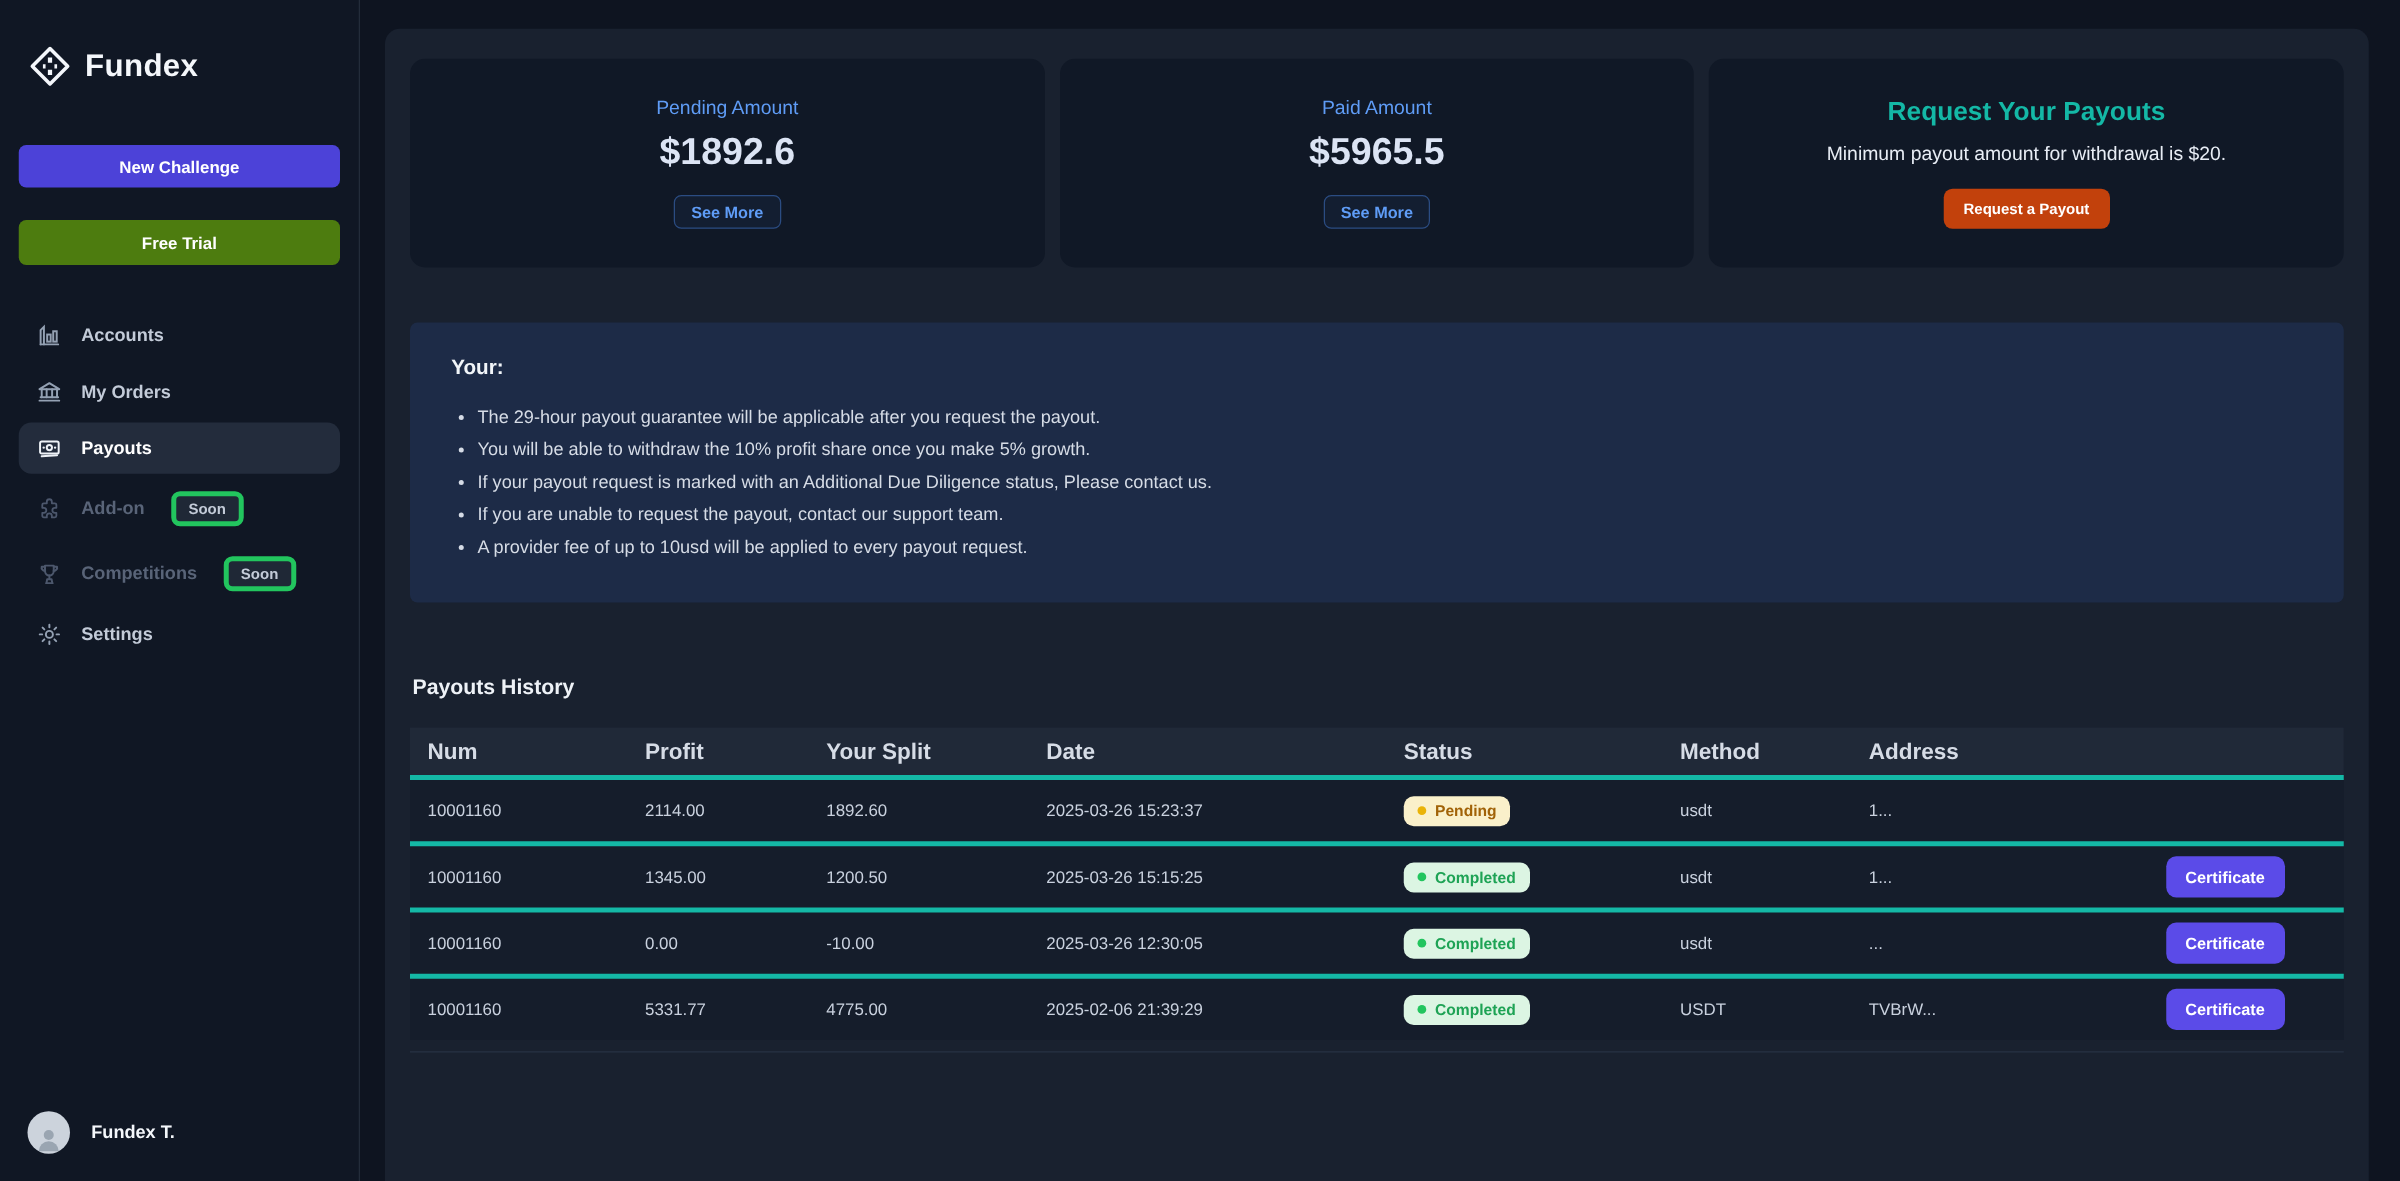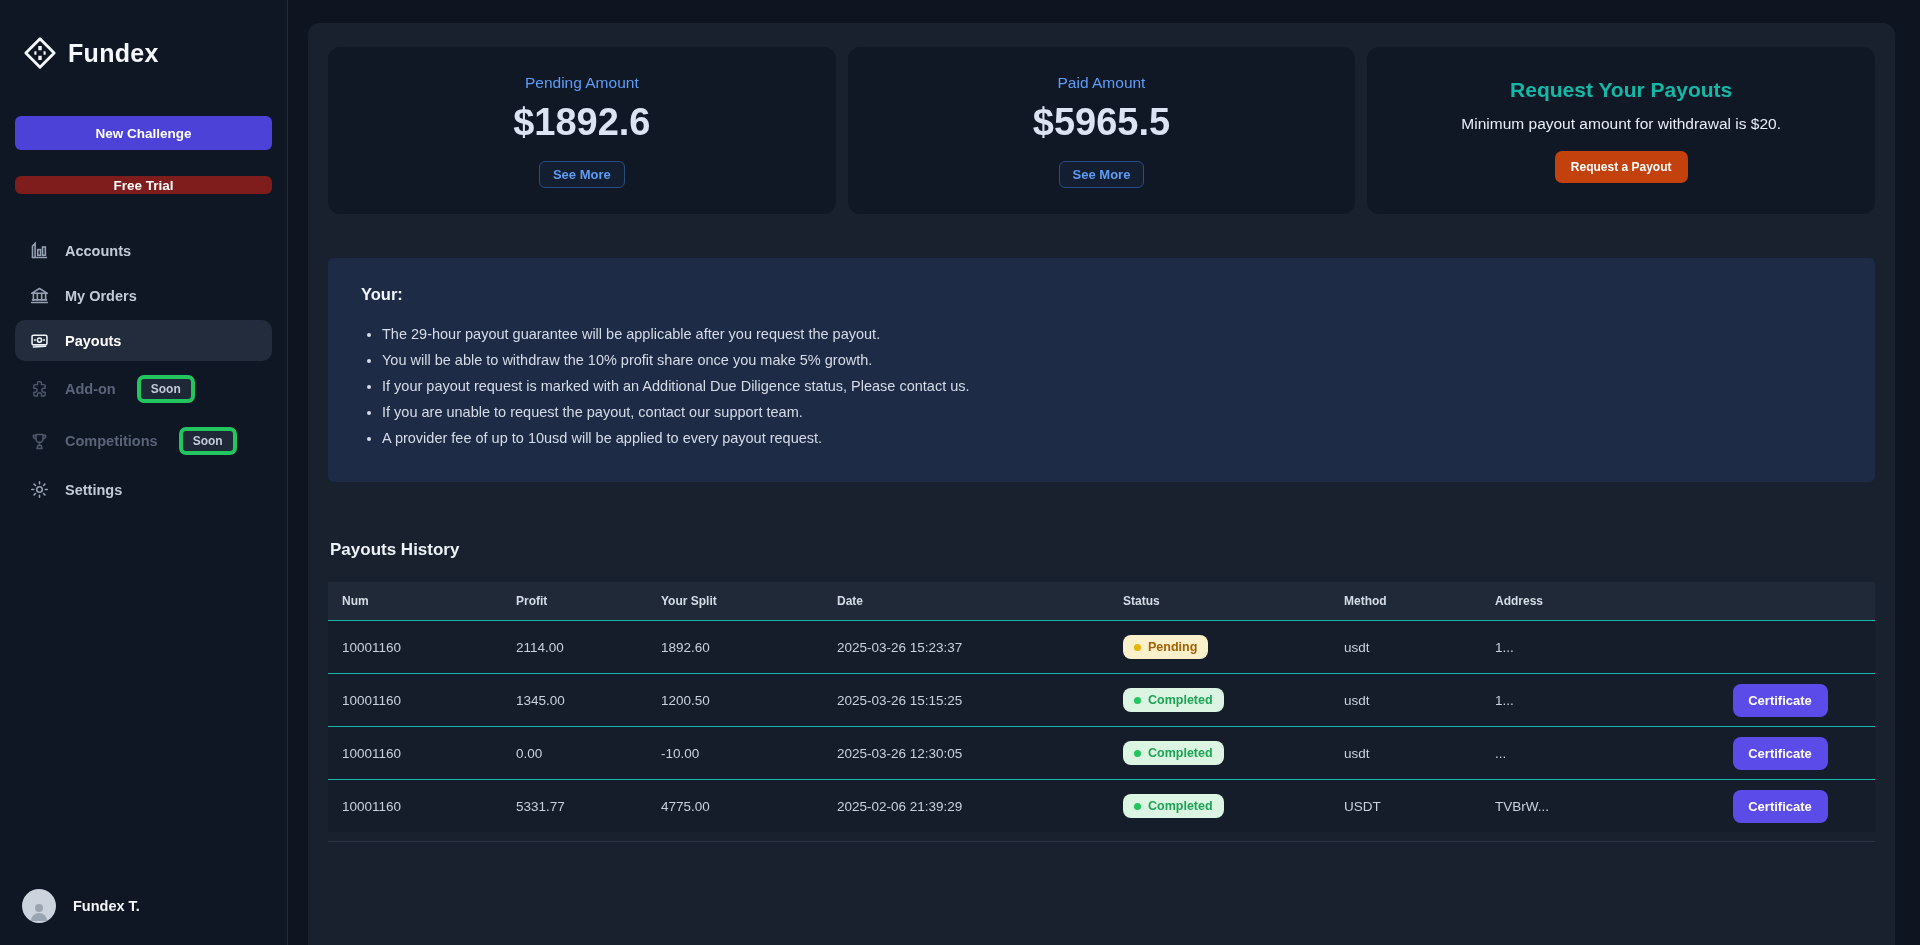--- a/index.html
+++ b/index.html
@@ -10,22 +10,22 @@
   
   .sidebar { width:288px; min-width:288px; height:100%; background:#101724;
              border-right:1px solid #232c3a; display:flex; flex-direction:column;
              padding:0 15px; }
   .logo-row { display:flex; align-items:center; gap:11px; padding:36px 8px 0 8px; }
   .logo-mark { width:34px; height:34px; color:#f4f7fb; }
   .logo-text { font-size:25px; font-weight:600; color:#f4f7fb; letter-spacing:.3px; }
   .btn-primary { margin-top:46px; height:34px; border:none; border-radius:6px;
                  background:#4c42d8; color:#fff; font-size:13.5px; font-weight:700;
                  cursor:pointer; width:100%; font-family:inherit; }
-  .btn-secondary { margin-top:26px; height:18px; border:none; border-radius:6px;
-                   background:#7f1d1d; color:#fff; font-size:13.5px; font-weight:700;
+  .btn-secondary { margin-top:26px; height:36px; border:none; border-radius:6px;
+                   background:#4d7c0f; color:#fff; font-size:13.5px; font-weight:700;
                    cursor:pointer; width:100%; font-family:inherit; }
   .nav { margin-top:36px; display:flex; flex-direction:column; gap:4px; }
   .nav-item { display:flex; align-items:center; gap:15px; padding:10px 14px;
               border-radius:10px; color:#c3cbd8; font-size:14.5px; font-weight:600;
               cursor:pointer;text-align:right; }
   .nav-item .nicon { width:21px; height:21px; color:#94a1b3; flex:0 0 auto; display:flex; }
   .nav-item.active { background:#232c3c; color:#fff; }
   .nav-item.active .nicon { color:#eef2f7; }
   .nav-item.disabled { color:#596478; cursor:default; }
   .nav-item.disabled .nicon { color:#4c576c; }
@@ -41,21 +41,21 @@
 
   
   .main { flex:1; padding:23px 25px 0 20px; }
   .panel { background:#19212f; border-radius:12px 12px 0 0; height:100%;
            padding:24px 20px 0 20px; }
 
   .cards-row { display:grid; grid-template-columns:1fr 1fr 1fr; gap:12px; }
   .card { background:#101826; border-radius:12px; height:167px; display:flex;
           flex-direction:column; align-items:center; justify-content:center; }
   .card-label { font-size:15.5px; color:#5f9cf6; }
-  .card-amount { font-size:38px; font-weight:700; color:#dce4f4; margin-top:9px; }
+  .card-amount { font-size:30px; font-weight:700; color:#dce4f4; margin-top:9px; }
   .see-more-btn { margin-top:17px; font-size:13px; font-weight:700; color:#5f9cf6;
                   background:rgba(45,78,133,0.12); border:1px solid #2b4c82;
                   border-radius:6px; padding:5px 13px; cursor:pointer; font-family:inherit; }
   .card-title { font-size:21px; font-weight:700; color:#14b8a6; }
   .card-sub { font-size:15.5px; color:#e8edf5; margin-top:13px; }
   .request-btn { margin-top:18px; background:#c2410c; color:#fff; border:none;
                  border-radius:7px; padding:9px 16px; font-size:12px; font-weight:700;
                  cursor:pointer; font-family:inherit; }
 
   .note-box { margin-top:44px; background:#1d2b47; border-radius:6px;
@@ -64,22 +64,22 @@
   .note-list { margin:17px 0 0 0; padding-left:21px; }
   .note-list li { font-size:14.5px; color:#d6dce6; line-height:26px; }
 
   .history-title { margin-top:58px; font-size:17px; font-weight:700; color:#eef2f7;
                    padding-left:2px; }
   .payouts-table { margin-top:22px; background:#151d2b; }
   .t-row { display:grid;
            grid-template-columns:174px 145px 176px 286px 221px 151px 190px auto;
            align-items:center; }
   .t-head { background:#202938; height:38px; }
-  .t-head .t-cell { font-size:12px; font-weight:700; color:#d6dce6; }
-  .t-body .t-row { height:53px; border-top:1px solid #14b8a6; }
+  .t-head .t-cell { font-size:18px; font-weight:700; color:#d6dce6; }
+  .t-body .t-row { height:53px; border-top:4px solid #14b8a6; }
   .t-cell { padding-left:14px; font-size:13.5px; color:#c9d1de; }
   .t-cell.action { display:flex; justify-content:center; }
   .badge { display:inline-flex; align-items:center; gap:7px; border-radius:8px;
            padding:5px 11px; font-size:12.5px; font-weight:600; }
   .badge .dot { width:7px; height:7px; border-radius:50%; }
   .badge.pending { background:#faf0ca; color:#a16207; }
   .badge.pending .dot { background:#eab308; }
   .badge.completed { background:#dcf5e3; color:#1ea355; }
   .badge.completed .dot { background:#22c55e; }
   .cert-btn { background:#5b4be8; color:#fff; border:none; border-radius:8px;

